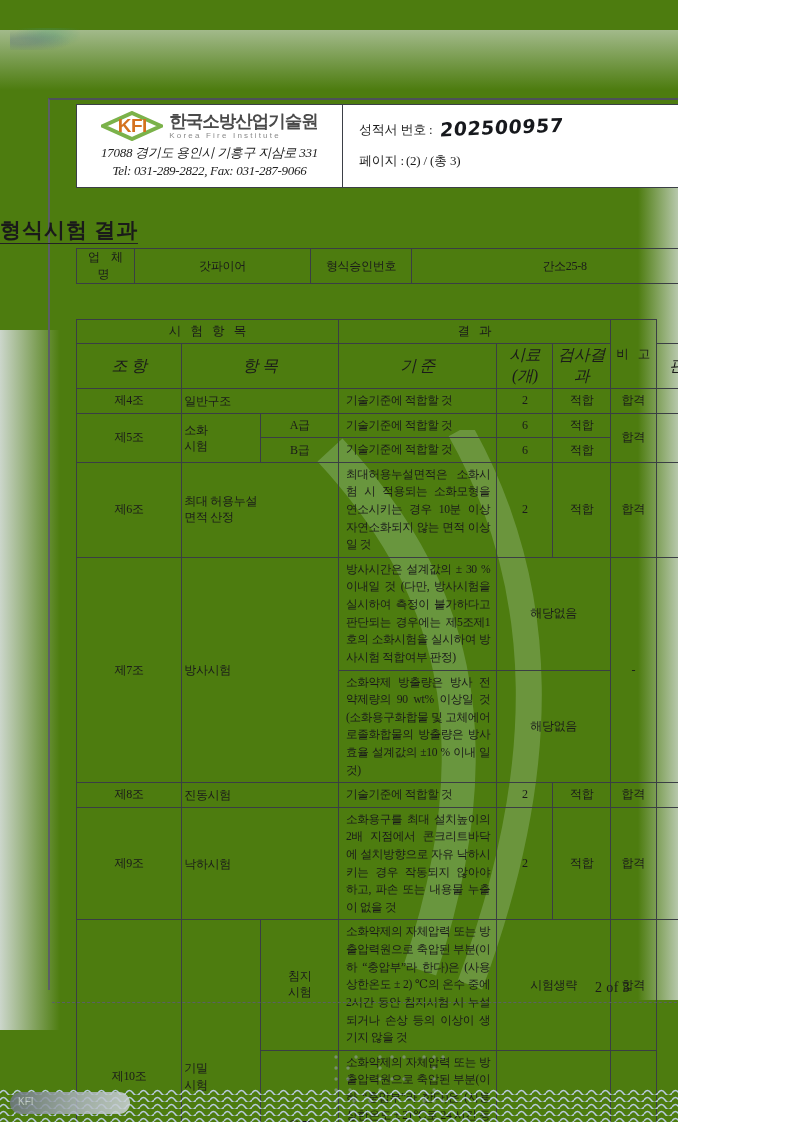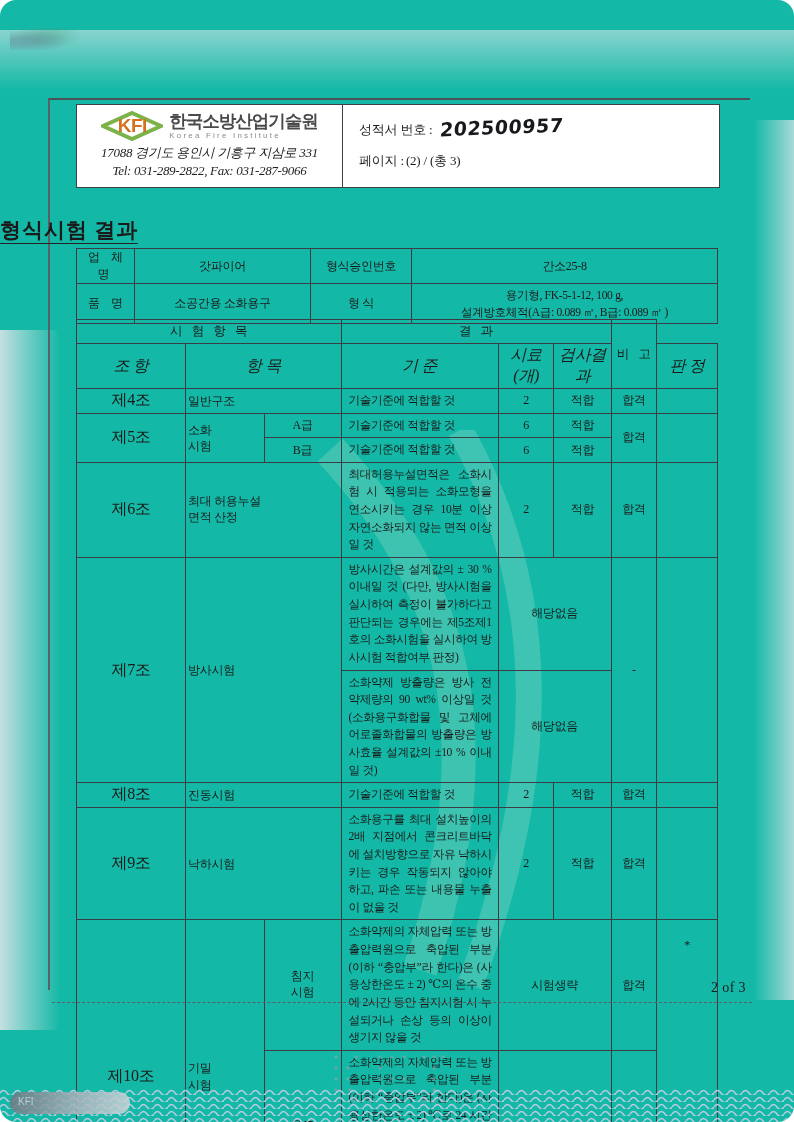--- a/index.html
+++ b/index.html
@@ -8,25 +8,24 @@
     padding: 0;
     background: #ffffff;
   }
   body {
     font-family: "Liberation Serif", "DejaVu Serif", serif;
     color: #1a1a1a;
   }
 
   #page {
     position: relative;
-    width: 794px;
+    width: 678px;
     height: 1122px;
     overflow: hidden;
-    background: #14b8a6;
-    border-radius: 16px;
+    background: #4d7c0f;
   }
 
   
   .scan-noise {
     position: absolute;
     pointer-events: none;
   }
   #noise-top-left {
     left: 10px; top: 28px; width: 70px; height: 22px;
     background:
@@ -215,21 +214,21 @@
     text-justify: inter-character;
   }
   .hdr-cell {
     text-align: center;
     letter-spacing: 3px;
     text-indent: 3px;
     height: 21px;
     font-size: 12.5px;
   }
   .subhdr { text-align: center; height: 21px; font-size: 16px; font-style: italic; }
-  .article { text-align: center; white-space: nowrap; font-size: 16px; margin-left: 23px; }
+  .article { text-align: center; white-space: nowrap; font-size: 12px; margin-left: 23px; }
   .item { text-align: left; line-height: 1.35; font-size: 12px; }
   .num, .res, .verdict, .note { text-align: center; font-size: 12px; }
   .tall { line-height: 1.3; }
 
   
   #dashed-rule {
     position: absolute;
     left: 52px; top: 1002px;
     width: 700px;
     border-top: 1.4px dashed #5a5f66;
@@ -320,29 +319,20 @@
     <span>형식시험 결과</span>
   </div>
 
   <table id="info-table">
     <tbody>
         <tr>
       <td class="ctr lbl-spread" style="width:57px">업 체 명</td>
       <td class="ctr" style="width:175px">갓파이어</td>
       <td class="ctr" style="width:100px">형식승인번호</td>
       <td class="ctr">간소25-8</td>
-    </tr>
-    <tr>
-      <td class="ctr lbl-spread">품    명</td>
-      <td class="ctr">소공간용 소화용구</td>
-      <td class="ctr">형        식</td>
-      <td class="ctr" id="model-cell">
-        <div>용기형, FK-5-1-12, 100 g,</div>
-        <div>설계방호체적(A급: 0.089 ㎥, B급: 0.089 ㎥ )</div>
-      </td>
     </tr>
   </tbody>
     </table>
 
   <table id="result-table">
 
     <tbody>
         <tr>
       <td class="hdr-cell" colspan="3" style="width:368px">시 험 항 목</td>
       <td class="hdr-cell" colspan="3" style="width:220px">결    과</td>

